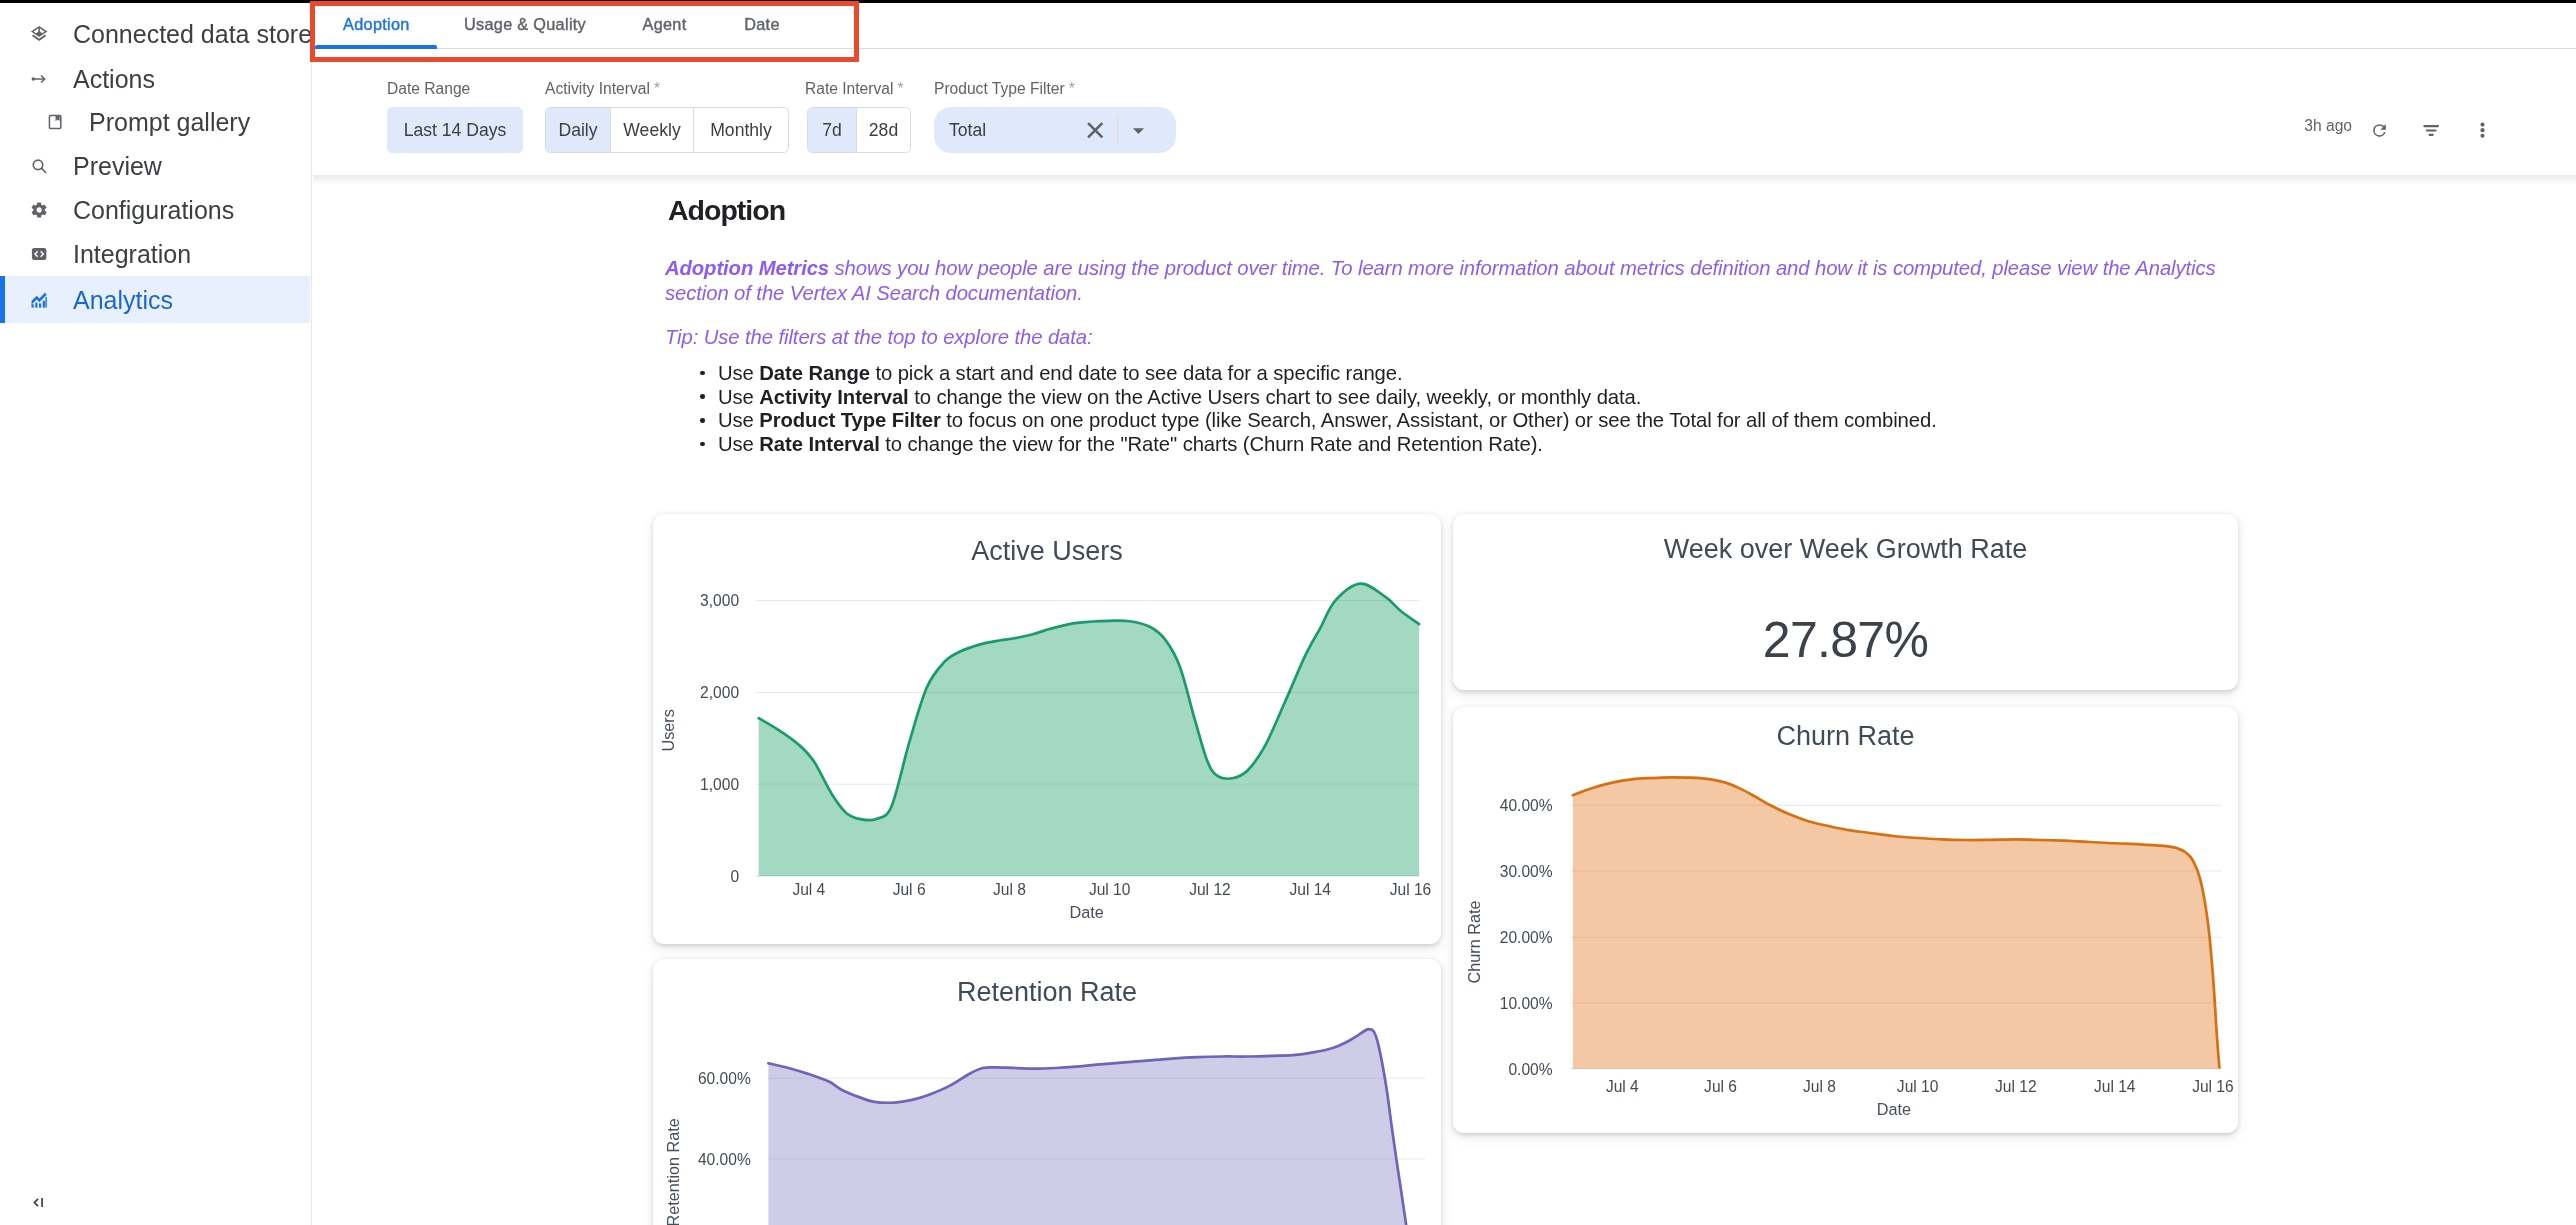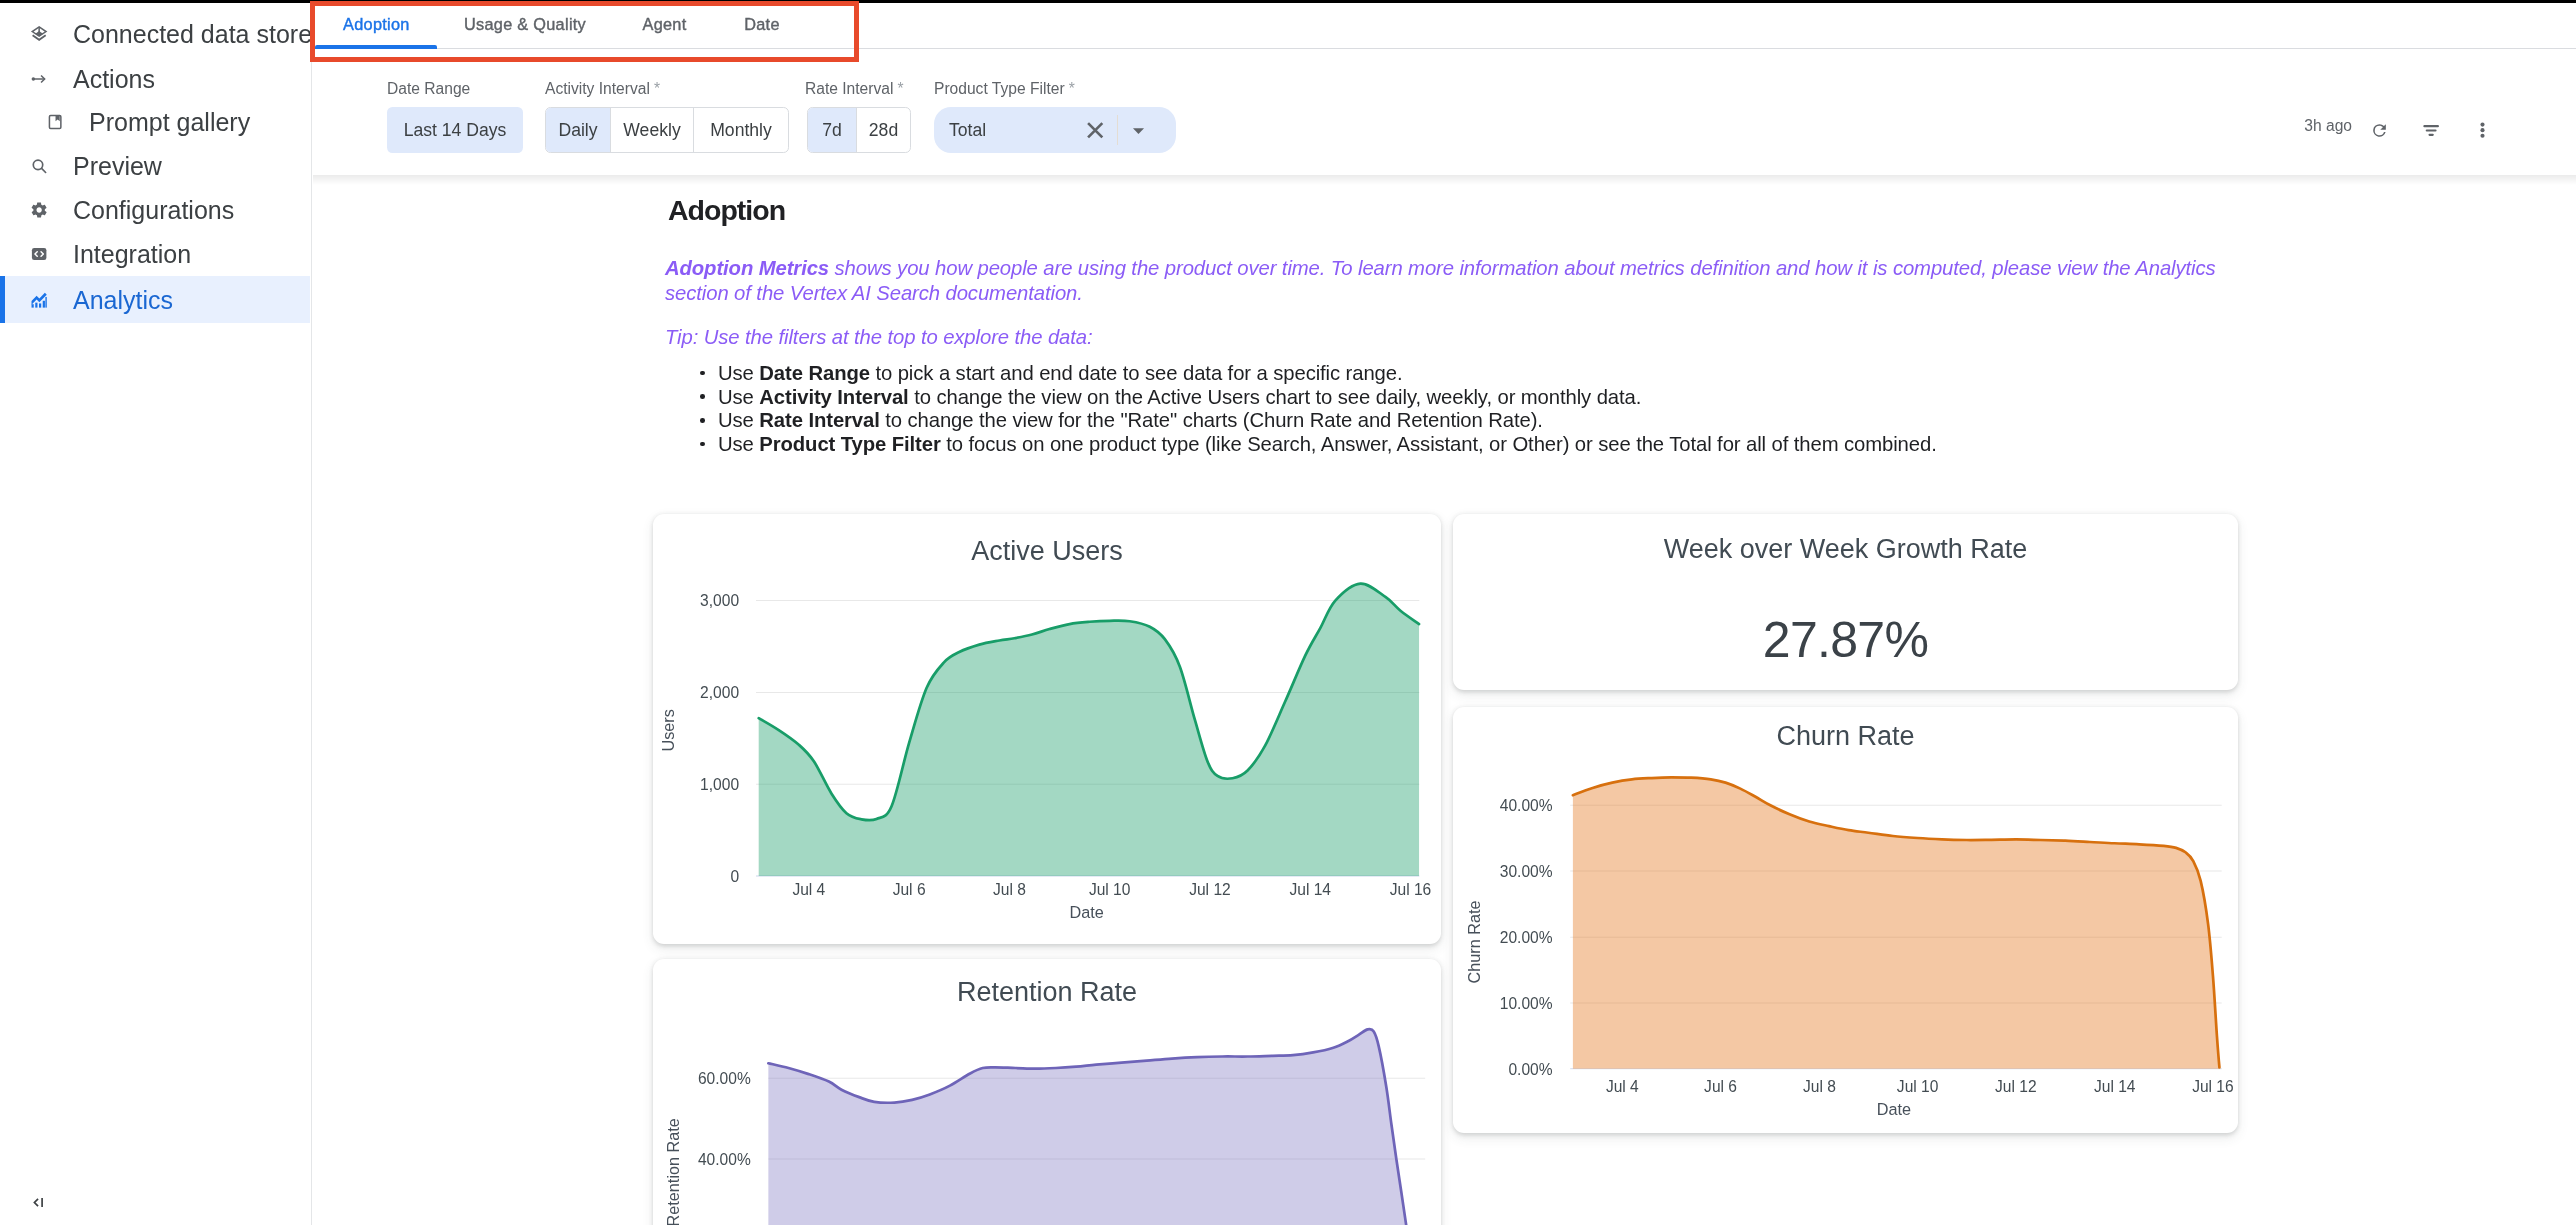--- a/index.html
+++ b/index.html
@@ -161,22 +161,22 @@
   </svg>
 </div>
 <div id="scrollshadow" class="abs"></div>
 
 <h1 class="adoption">Adoption</h1>
 <div class="para" style="top:256px;"><b>Adoption Metrics</b> shows you how people are using the product over time. To learn more information about metrics definition and how it is computed, please view the Analytics<br>section of the Vertex AI Search documentation.</div>
 <div class="para" style="top:325px;">Tip: Use the filters at the top to explore the data:</div>
 <div class="blist" style="top:362px;">
   <div class="li">Use <b>Date Range</b> to pick a start and end date to see data for a specific range.</div>
   <div class="li">Use <b>Activity Interval</b> to change the view on the Active Users chart to see daily, weekly, or monthly data.</div>
+  <div class="li">Use <b>Product Type Filter</b> to focus on one product type (like Search, Answer, Assistant, or Other) or see the Total for all of them combined.</div>
   <div class="li">Use <b>Rate Interval</b> to change the view for the "Rate" charts (Churn Rate and Retention Rate).</div>
-  <div class="li">Use <b>Product Type Filter</b> to focus on one product type (like Search, Answer, Assistant, or Other) or see the Total for all of them combined.</div>
 </div>
 
 <div class="card" style="left:653px; top:514px; width:788px; height:430px;">
   <div class="ctitle" style="top:22.4px;">Active Users</div>
   <svg width="788" height="430" viewBox="0 0 1163 634" style="position:absolute;left:0;top:0;">
     <g stroke="#e8e8e8" stroke-width="1.5">
       <line x1="152" y1="127.5" x2="1131" y2="127.5"></line>
       <line x1="152" y1="263" x2="1131" y2="263"></line>
       <line x1="152" y1="398.5" x2="1131" y2="398.5"></line>
     </g>

